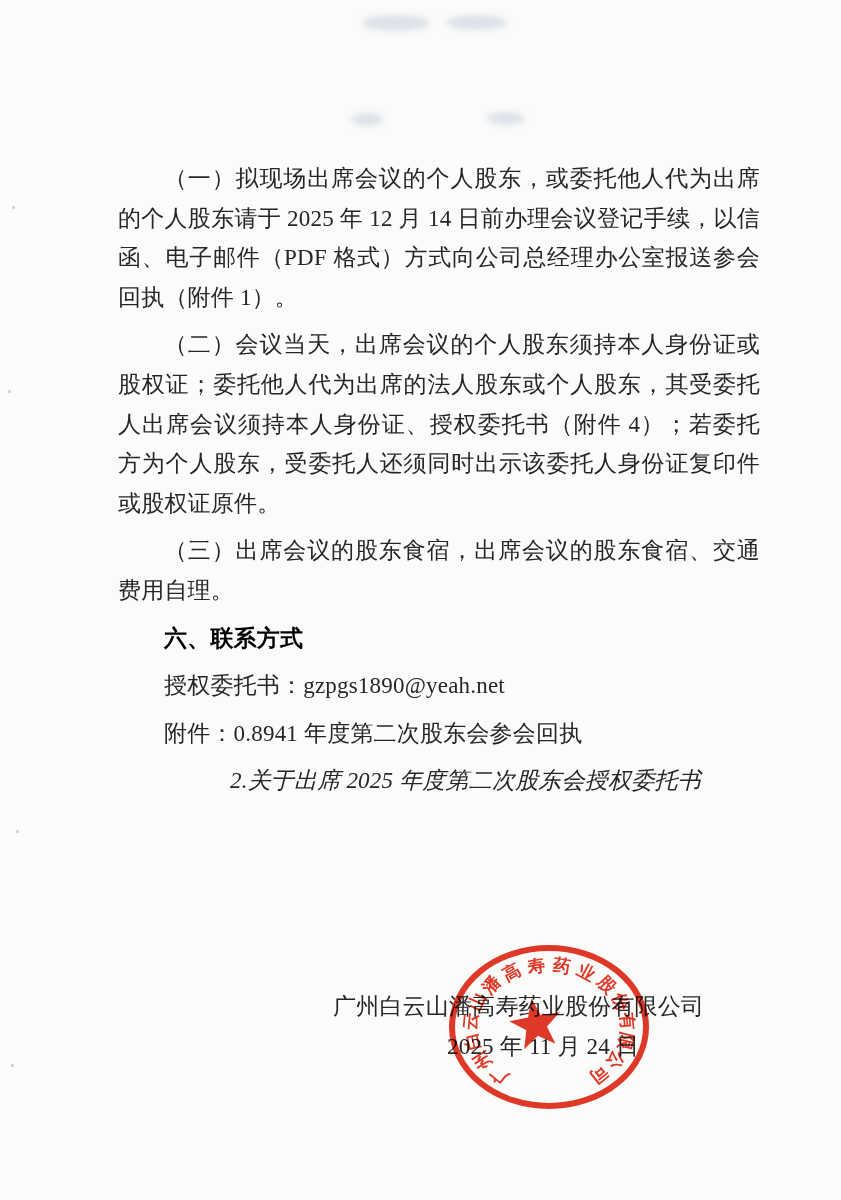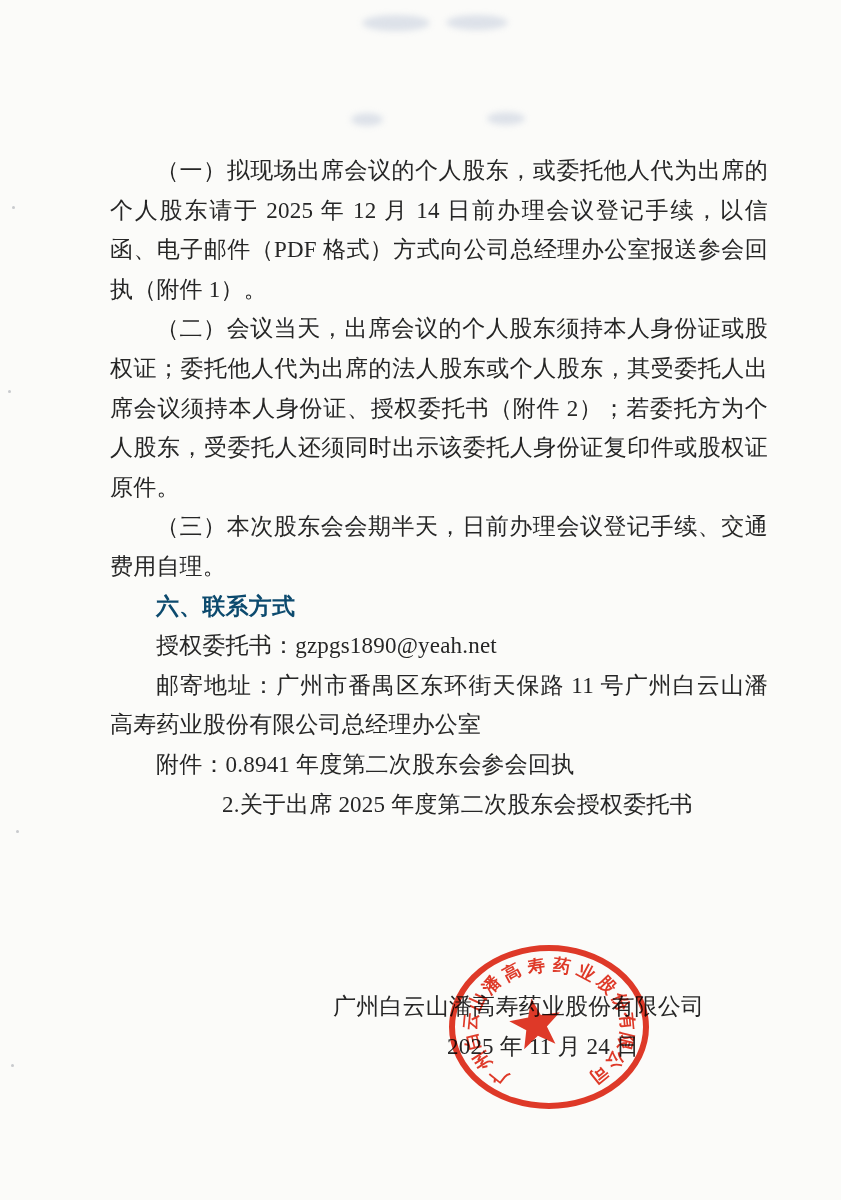--- a/index.html
+++ b/index.html
@@ -34,27 +34,27 @@
   .dot.d4{left:11px;top:1064px;}
 
   .doc-body{
     position:absolute;
     left:110px;top:151px;width:658px;
     font-size:23px;
     line-height:39.6px;
     text-align:justify;
     letter-spacing:.2px;
   }
-  .doc-body p{margin:0;text-indent:46px;}
+  .doc-body p{margin:8px;text-indent:46px;}
   .heading{
     font-family:"Liberation Sans","DejaVu Sans",sans-serif;
     font-weight:bold;
-    color:#0c4a6e;
+    color:#000000;
   }
-  .attach-2{text-indent:112px !important;}
+  .attach-2{text-indent:112px !important;font-style:italic;}
 
   .sig-company{
     position:absolute;left:333px;top:991px;
     font-size:23px;letter-spacing:.2px;white-space:nowrap;
   }
   .sig-date{
     position:absolute;left:447px;top:1031px;
     font-size:23px;letter-spacing:.2px;white-space:nowrap;
   }
   .seal{
@@ -76,25 +76,24 @@
   <div class="smudge s2"></div>
   <div class="smudge s3"></div>
   <div class="smudge s4"></div>
   <div class="dot d1"></div>
   <div class="dot d2"></div>
   <div class="dot d3"></div>
   <div class="dot d4"></div>
 
   <div class="doc-body">
     <p>（一）拟现场出席会议的个人股东，或委托他人代为出席的个人股东请于 2025 年 12 月 14 日前办理会议登记手续，以信函、电子邮件（PDF 格式）方式向公司总经理办公室报送参会回执（附件 1）。</p>
-    <p>（二）会议当天，出席会议的个人股东须持本人身份证或股权证；委托他人代为出席的法人股东或个人股东，其受委托人出席会议须持本人身份证、授权委托书（附件 2）；若委托方为个人股东，受委托人还须同时出示该委托人身份证复印件或股权证原件。</p>
-    <p>（三）本次股东会会期半天，日前办理会议登记手续、交通费用自理。</p>
+    <p>（二）会议当天，出席会议的个人股东须持本人身份证或股权证；委托他人代为出席的法人股东或个人股东，其受委托人出席会议须持本人身份证、授权委托书（附件 4）；若委托方为个人股东，受委托人还须同时出示该委托人身份证复印件或股权证原件。</p>
+    <p>（三）出席会议的股东食宿，出席会议的股东食宿、交通费用自理。</p>
     <p class="heading">六、联系方式</p>
     <p>授权委托书：gzpgs1890@yeah.net</p>
-    <p>邮寄地址：广州市番禺区东环街天保路 11 号广州白云山潘高寿药业股份有限公司总经理办公室</p>
     <p>附件：0.8941 年度第二次股东会参会回执</p>
     <p class="attach-2">2.关于出席 2025 年度第二次股东会授权委托书</p>
   </div>
 
   <div class="sig-company">广州白云山潘高寿药业股份有限公司</div>
   <div class="sig-date">2025 年 11 月 24 日</div>
 
   <svg class="seal" id="seal-svg" width="210" height="175" viewBox="0 0 210 175">
     <ellipse id="seal-ring" cx="105" cy="87" rx="97" ry="79" fill="none" stroke-width="6" stroke="#e12f1d"></ellipse>
     <g id="seal-chars">

